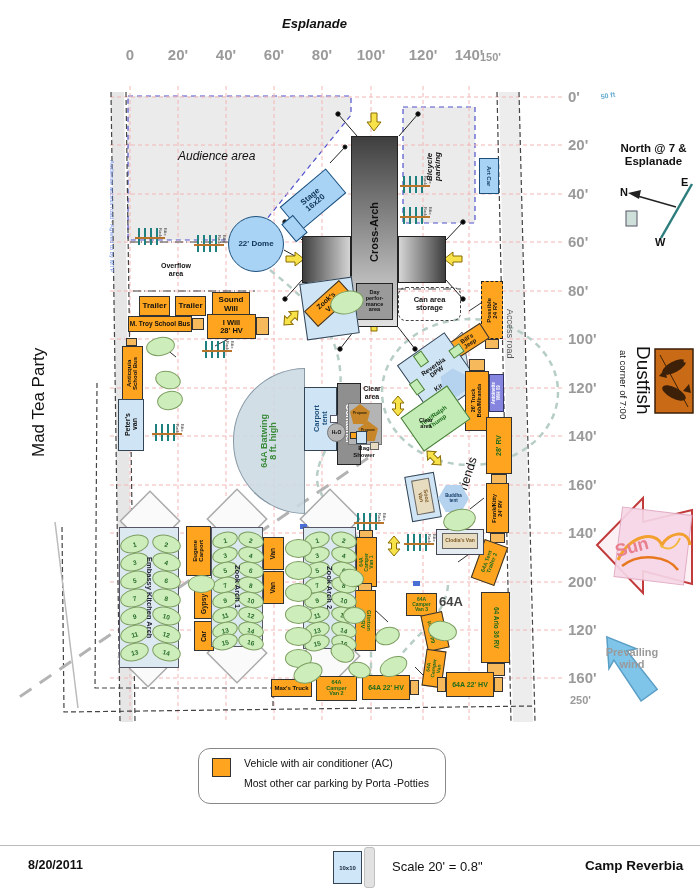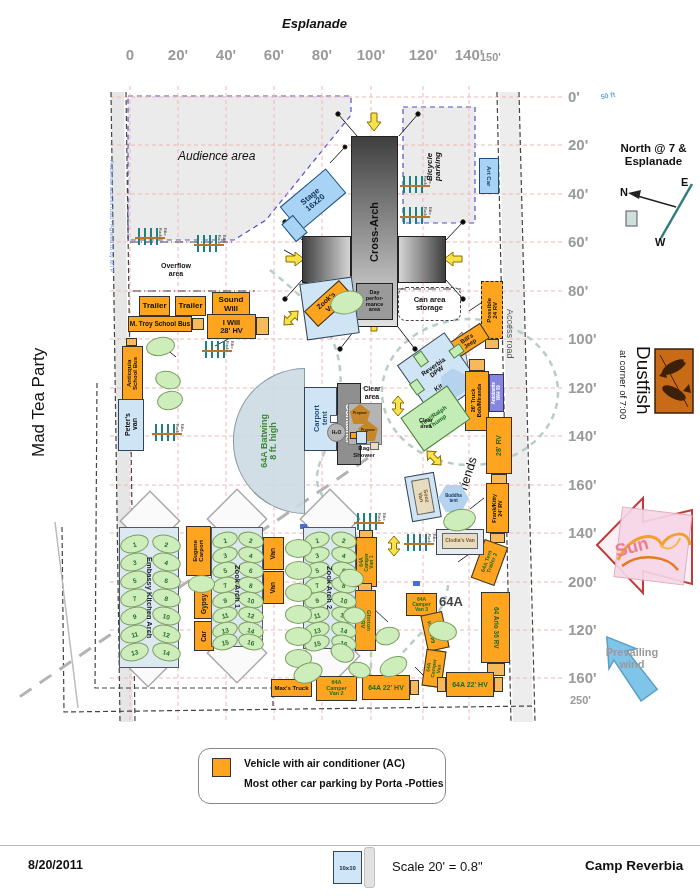--- a/index.html
+++ b/index.html
@@ -201,22 +201,22 @@
   <div class="lbl" style="left:632px;top:346px;writing-mode:vertical-rl;font-size:19px;font-weight:500;">Dustfish</div>
   <div class="lbl" style="left:618px;top:350px;writing-mode:vertical-rl;font-size:9.5px;">at corner of 7:00</div>
   <div class="lbl" style="left:606px;top:142px;width:95px;font-size:11.5px;font-weight:600;">North @ 7 &amp;
 Esplanade</div>
   <div class="lbl" style="left:620px;top:186px;font-size:11px;font-weight:bold;">N</div>
   <div class="lbl" style="left:681px;top:176px;font-size:11px;font-weight:bold;">E</div>
   <div class="lbl" style="left:655px;top:236px;font-size:11px;font-weight:bold;">W</div>
 
   <div style="position:absolute;left:198px;top:748px;width:246px;height:54px;border:1.5px solid #888;border-radius:12px;background:#fff;z-index:2;">
     <div style="position:absolute;left:13px;top:9px;width:17px;height:17px;background:#ffa41e;border:1px solid #333;"></div>
-    <div style="position:absolute;left:45px;top:8px;font-size:10.5px;font-weight:bold;">Vehicle with air conditioner (AC)</div>
-    <div style="position:absolute;left:45px;top:28px;font-size:10.5px;font-weight:bold;">Most other car parking by Porta -Potties</div>
+    <div style="position:absolute;left:45px;top:8px;font-size:10.5px;font-weight:normal;">Vehicle with air conditioner (AC)</div>
+    <div style="position:absolute;left:45px;top:28px;font-size:10.5px;font-weight:normal;">Most other car parking by Porta -Potties</div>
   </div>
 
   <div style="position:absolute;left:0;top:845px;width:700px;height:1px;background:#bbb;z-index:2;"></div>
   <div class="hdr" style="left:28px;top:858px;font-size:12.5px;z-index:2;">8/20/2011</div>
   <div style="position:absolute;left:333px;top:851px;width:27px;height:31px;background:#cfe6f8;border:1px solid #345;display:flex;align-items:center;justify-content:center;z-index:2;">
     <span style="font-size:6px;font-weight:bold;color:#123;">10x10</span>
   </div>
   <div style="position:absolute;left:364px;top:847px;width:9px;height:39px;background:#e2e2e2;border:1px solid #c0c0c0;border-radius:3px;z-index:2;"></div>
   <div class="lbl" style="left:392px;top:860px;font-size:13px;z-index:2;">Scale 20' = 0.8"</div>
   <div class="hdr" style="left:585px;top:858px;font-size:13.5px;z-index:2;">Camp Reverbia</div>
@@ -238,20 +238,23 @@
       <div class="bx crossv" style="left: 351px; top: 136px; width: 47px; height: 191px;">
         <span class="vu" style="font-size: 11px;">Cross-Arch</span>
       </div>
       <div class="bx crossh1" style="left: 302px; top: 236px; width: 49px; height: 47px;"></div>
       <div class="bx crossh2" style="left: 398px; top: 236px; width: 48px; height: 47px;"></div>
       <div class="bx dkgray" style="left: 356px; top: 283px; width: 37px; height: 37px;">
         <span style="font-size: 5.5px;">Day
 perfor-
 mance
 area</span>
+      </div>
+      <div class="bx blue circle" style="left: 228px; top: 216px; width: 56px; height: 56px;">
+        <span style="font-size: 8px; color: rgb(13, 51, 85);">22' Dome</span>
       </div>
       <div class="bx blue" style="left: 283px; top: 184px; width: 60px; height: 32px; transform: rotate(-40deg);">
         <span style="font-size: 8px; color: rgb(13, 51, 85);">Stage
 16x20</span>
       </div>
       <div class="bx blue" style="left: 287px; top: 217px; width: 15px; height: 23px; transform: rotate(-40deg);"></div>
       <div class="bx blue" style="left: 479px; top: 158px; width: 20px; height: 36px;">
         <span class="vd" style="font-size: 6px; color: rgb(18, 58, 102);">Art Car</span>
       </div>
       <div class="bx ac" style="left: 139px; top: 296px; width: 31px; height: 20px;">

